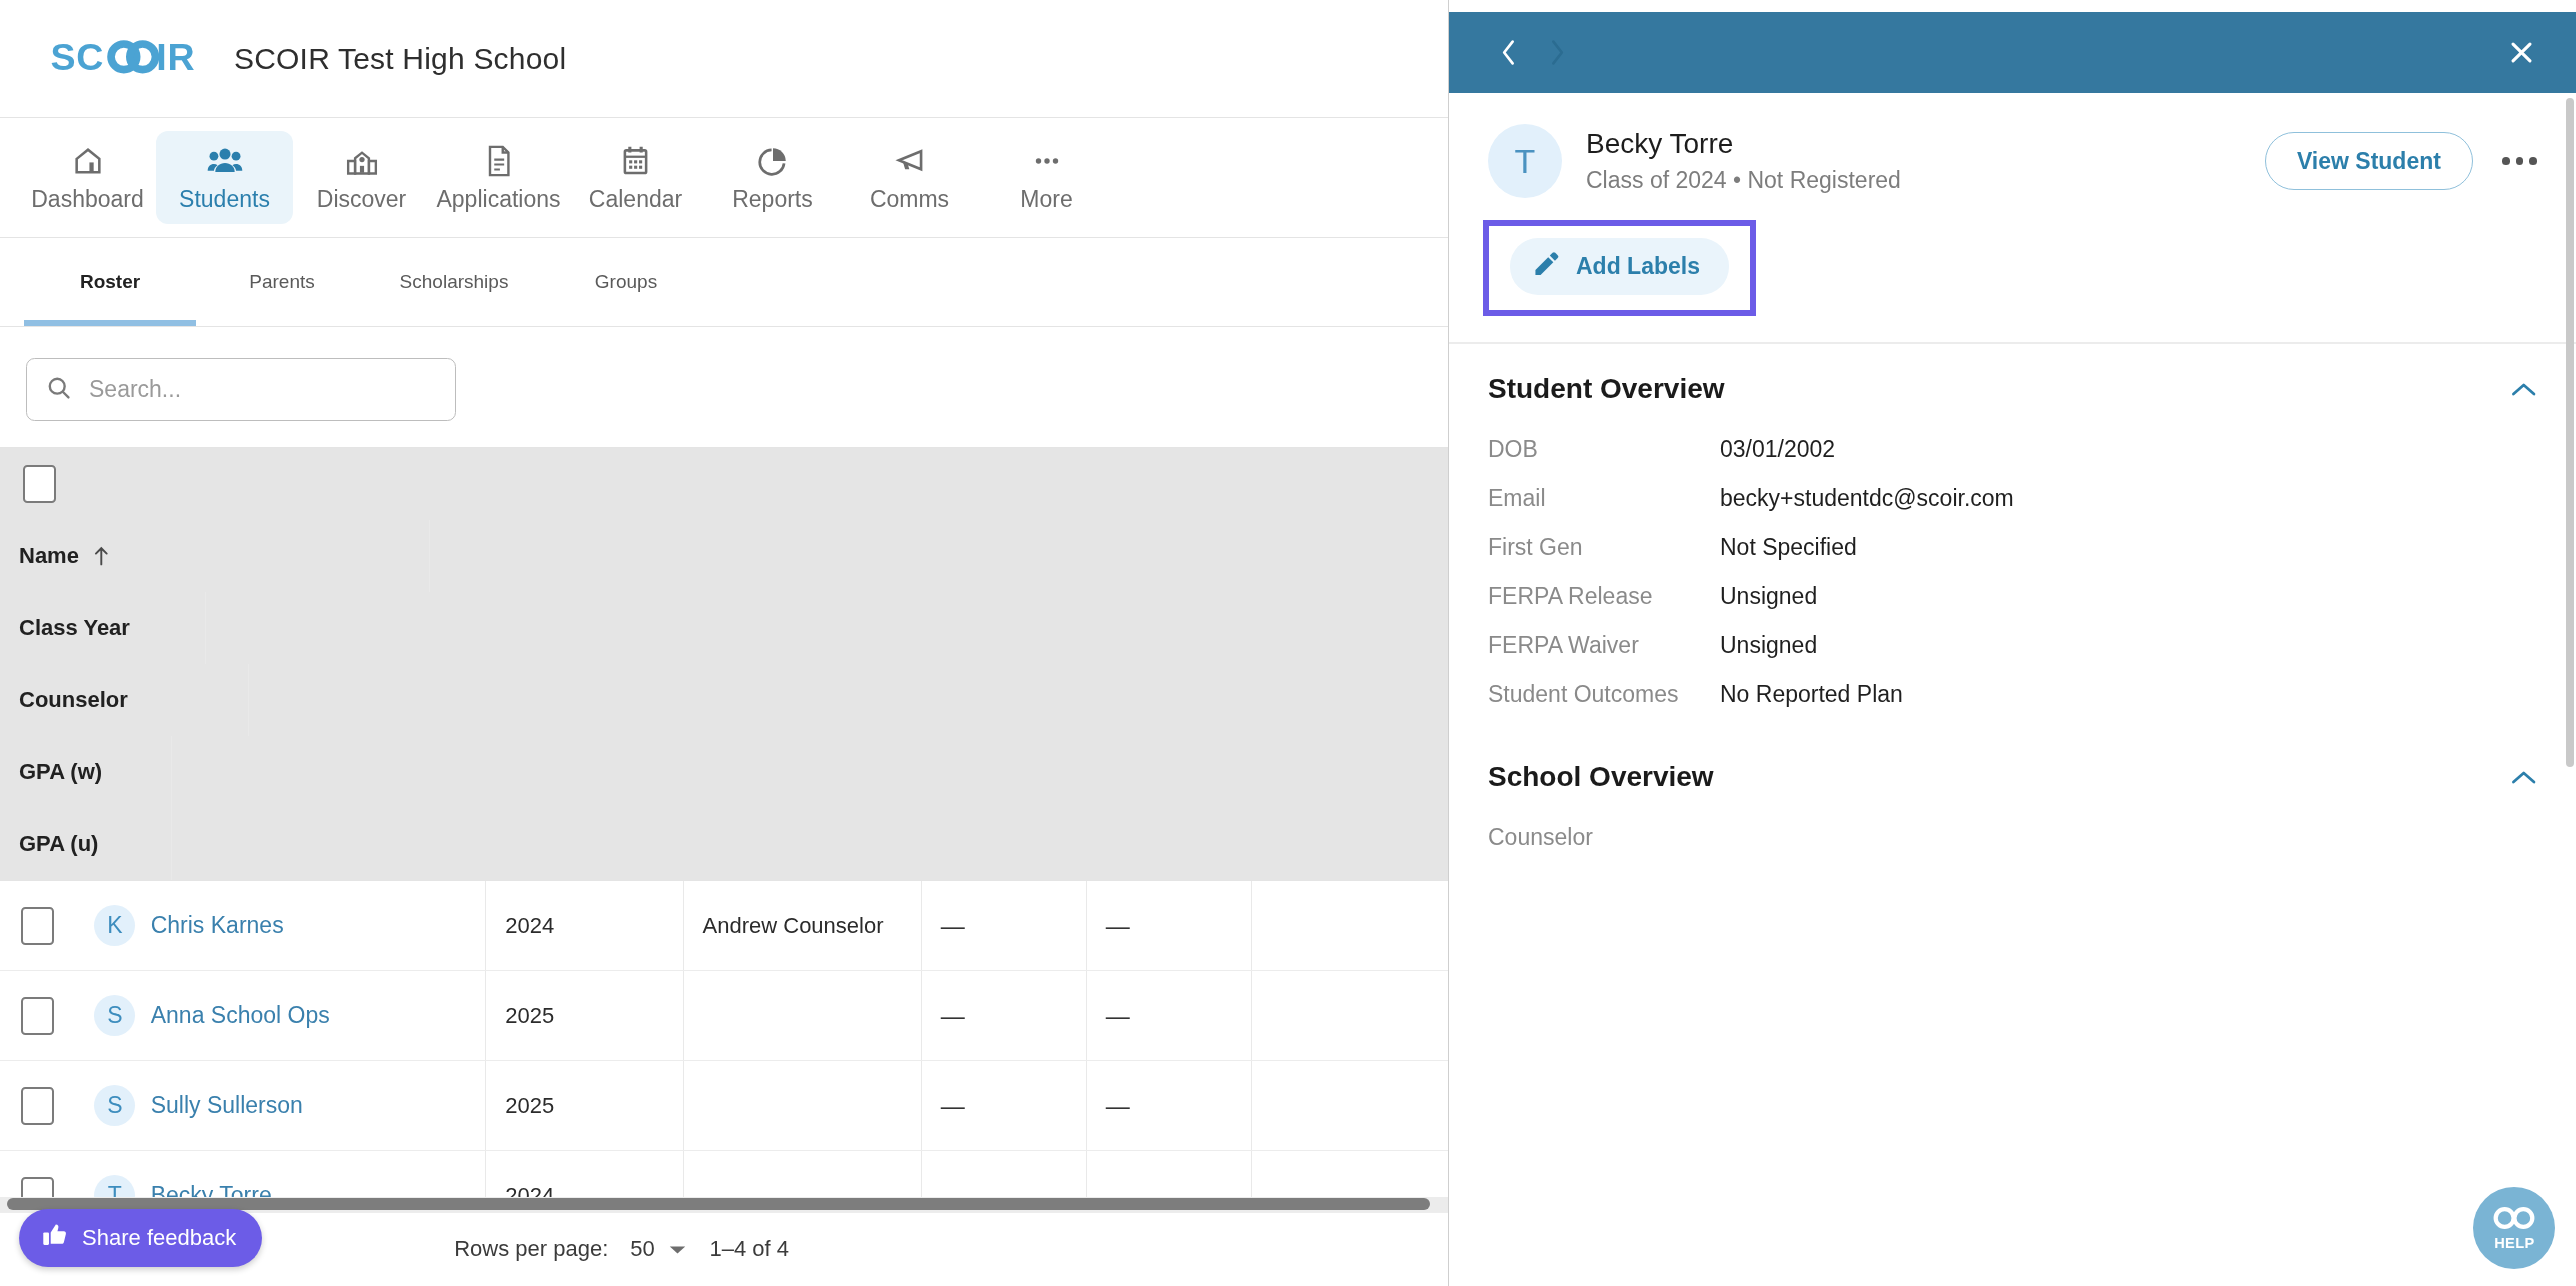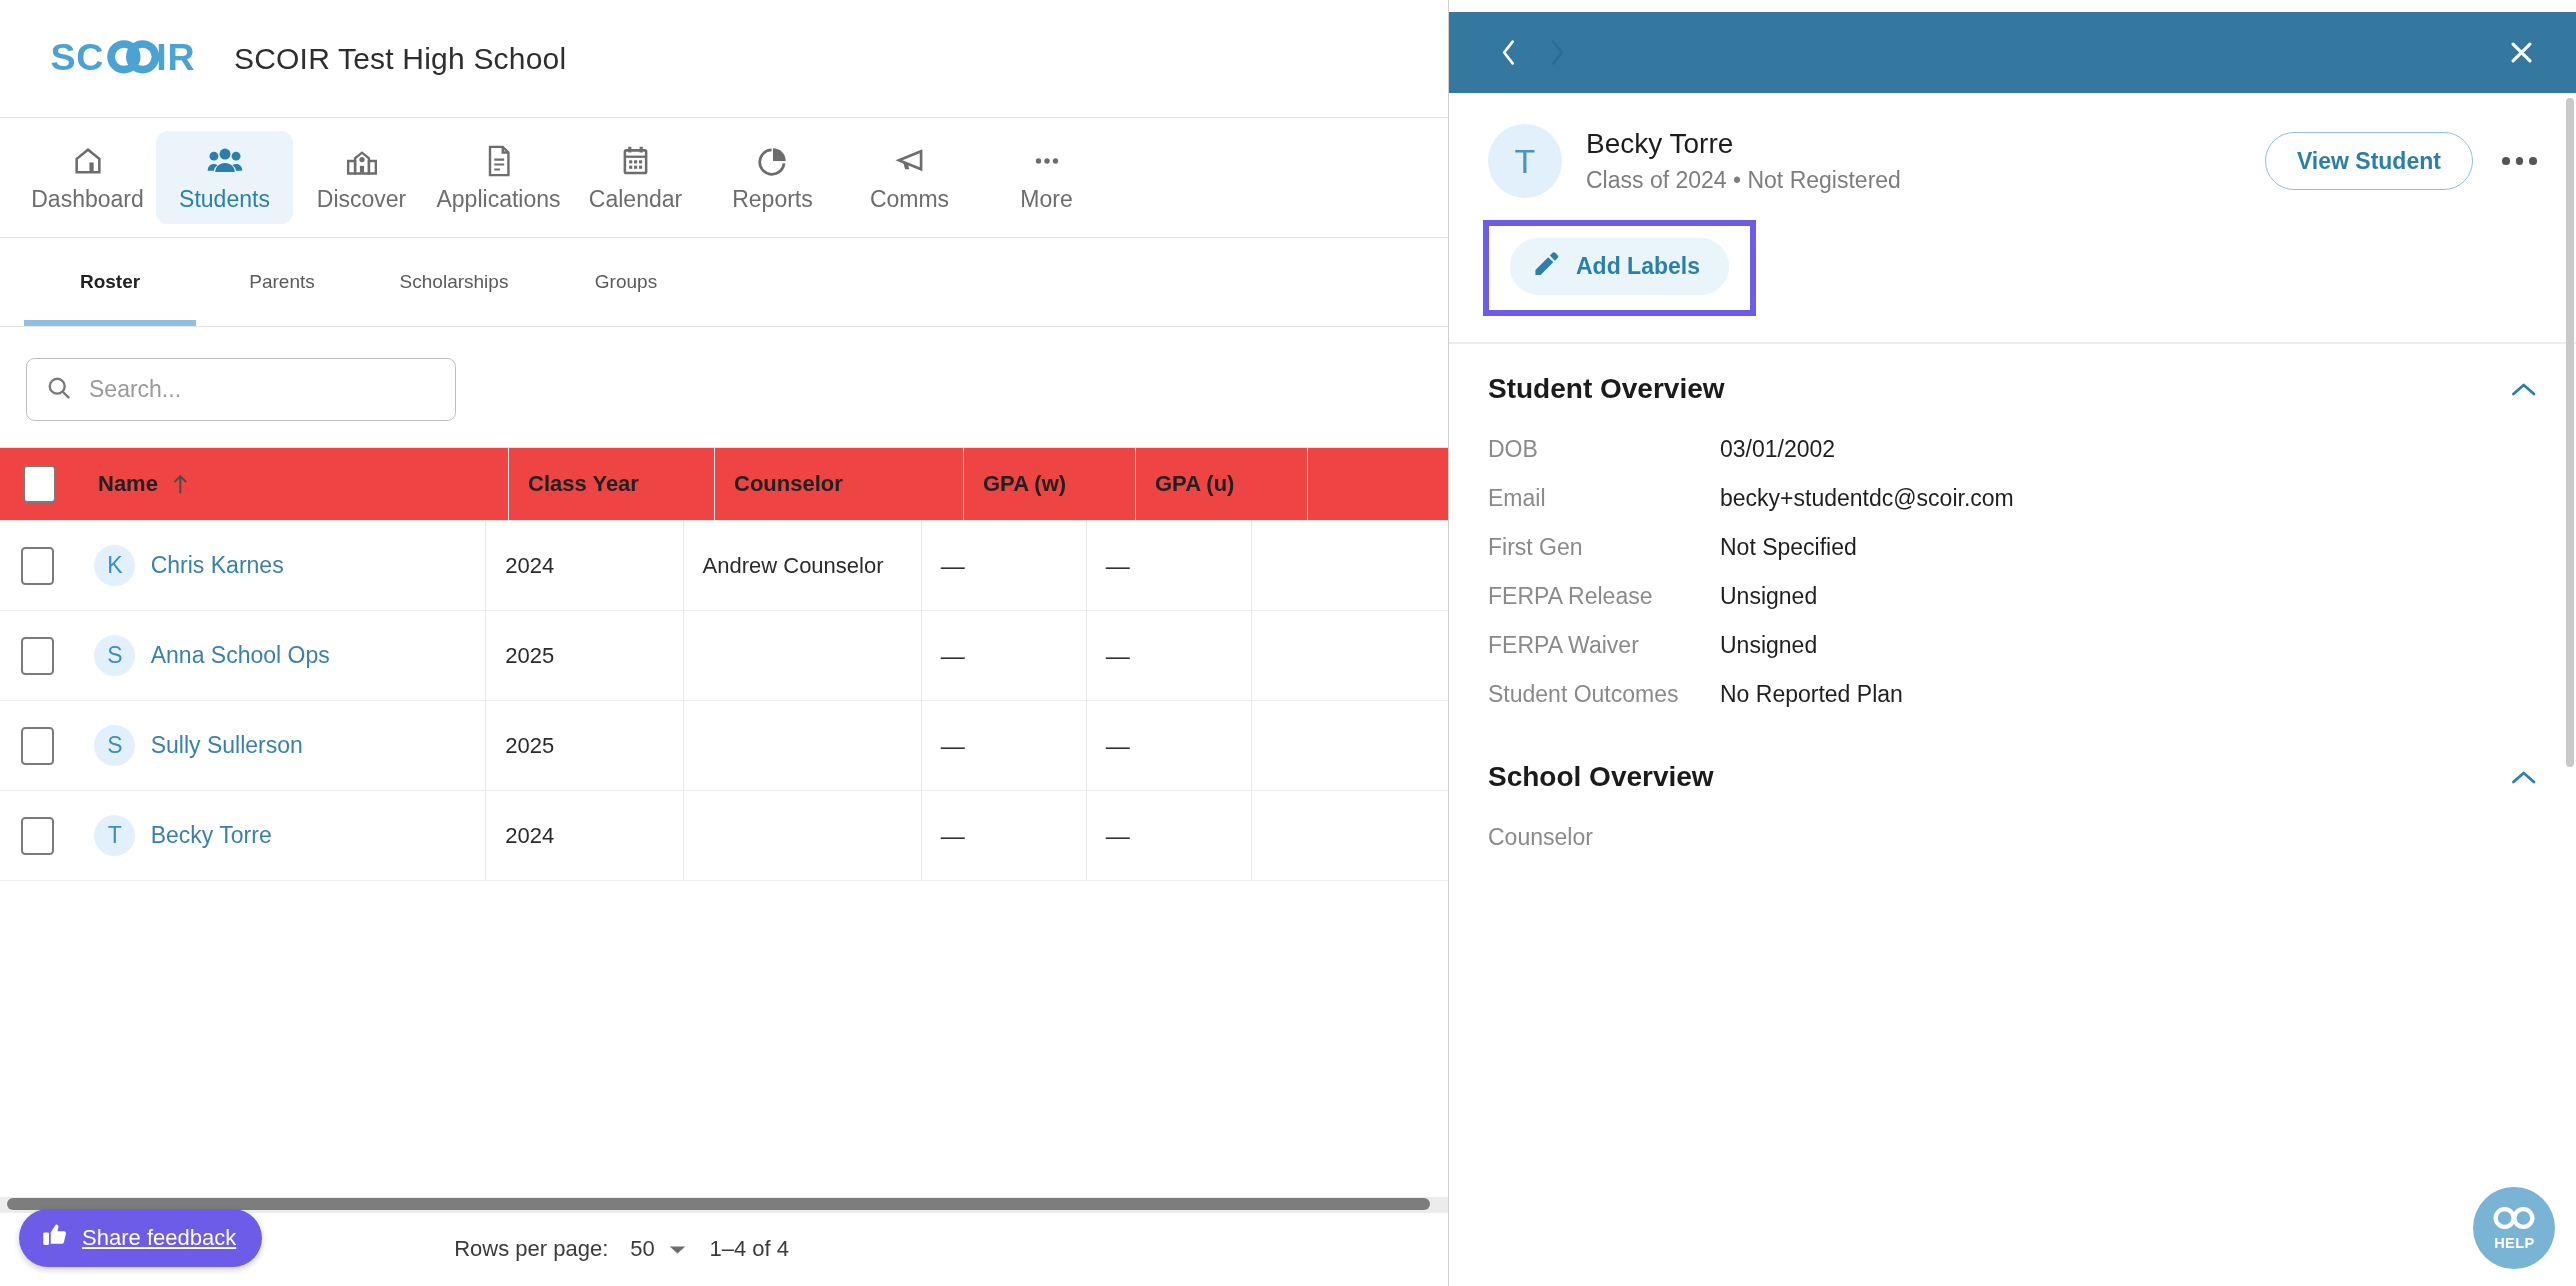--- a/index.html
+++ b/index.html
@@ -91,21 +91,21 @@
     border: 1.7px solid #bdbdbd; border-radius: 8.6px;
     display: flex; align-items: center; gap: 17px;
     padding: 0 19px;
     background: #fff;
   }
   .search-box .ph { font-size: 23px; color: #9a9a9a; }
 
   
   .table { width: 1449px; background:#fff; }
   .trow { display: flex; }
-  .thead .trow { background: #ef4444; border-bottom: 1.7px solid #e4e4e4; border-top: 1.7px solid #e4e4e4; }
+  .thead .trow { background: #e5e5e5; border-bottom: 1.7px solid #e4e4e4; border-top: 1.7px solid #e4e4e4; flex-direction: column; }
   .th, .td {
     border-right: 1.7px solid #e9e9e9;
     display: flex; align-items: center;
     padding-left: 19px;
   }
   .th { height: 72px; font-size: 22px; font-weight: bold; color: #212121; }
   .td { height: 89px; font-size: 22px; color: #2b2b2b; }
   .tbody .trow { border-bottom: 1.7px solid #ececec; }
   .c-check { width: 79px; justify-content: center; padding-left: 0; border-right: none; }
   .c-name  { width: 430px; }
@@ -144,21 +144,20 @@
     background: #fff; border-top: 1.7px solid #ededed;
     display: flex; align-items: center;
   }
   .feedback-btn {
     position: absolute; left: 19px; bottom: 19px;
     height: 58px; padding: 0 26px 0 22px;
     background: #6c5ce7; color: #fff; border-radius: 29px;
     display: flex; align-items: center; gap: 13.7px;
     font-size: 22px; cursor: pointer;
     box-shadow: 0 2.6px 6px rgba(0,0,0,.2);
-    text-decoration: underline;
   }
   .pager {
     position: absolute; right: 0px; bottom: 0;
     height: 74px; display: flex; align-items: center; gap: 22px;
     padding-right: 660px;
     font-size: 22px; color: #3b3b3b;
   }
   .rows-sel { display: flex; align-items: center; gap: 13.7px; cursor: pointer; }
 
   

